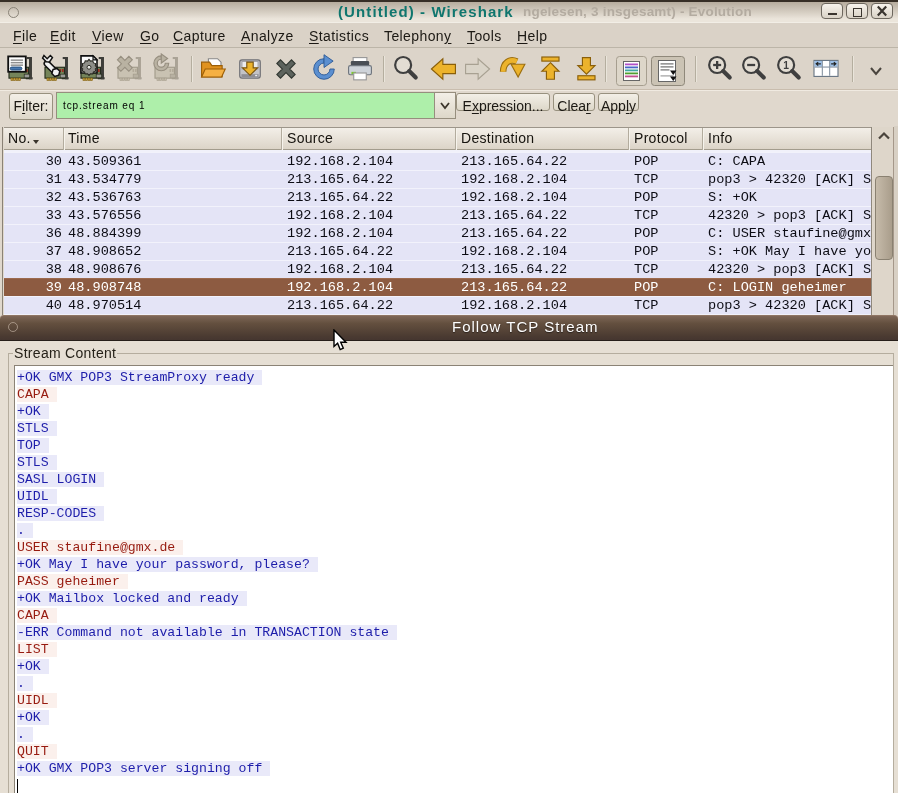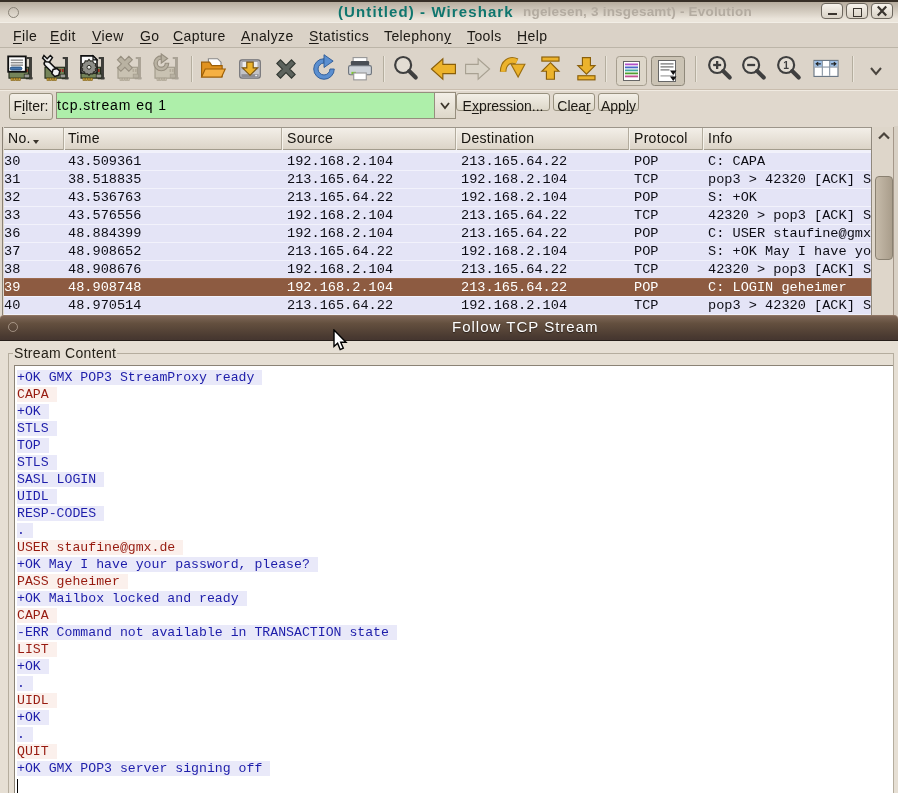--- a/index.html
+++ b/index.html
@@ -14,31 +14,31 @@
 
 #mb{left:0;top:22px;width:898px;height:26px;background:#dad2c7;border-top:1px solid #f2eee6;box-sizing:border-box}
 .mi{position:absolute;top:28px;font-size:14px;letter-spacing:0.4px;color:#1c1914;white-space:nowrap}
 #mbline{left:0;top:47px;width:898px;height:1px;background:#bcb5a8}
 
 #tlb{left:0;top:48px;width:898px;height:41px;background:#dcd4c9;border-bottom:1px solid #c9bdae;box-shadow:0 1px 0 #f0eae1}
 .ti{position:absolute;top:53px}
 .tsep{position:absolute;top:56px;width:1px;height:26px;background:#b5ae9f;border-right:1px solid #eae5db}
 
 #fbtn{left:9px;top:93px;width:44px;height:27px;border:1px solid #98917f;border-radius:3px;background:linear-gradient(#f3efe7,#ddd7c9);box-sizing:border-box;font-size:14px;color:#1c1914;text-align:center;line-height:25px}
-#fentry{left:56px;top:92px;width:378px;height:27px;background:#aeefaa;border:1px solid #968e7e;border-right:none;box-sizing:border-box;font-size:14px;letter-spacing:0.9px;color:#000;line-height:25px;}
+#fentry{left:56px;top:92px;width:378px;height:27px;background:#aeefaa;border:1px solid #968e7e;border-right:none;box-sizing:border-box;font-size:10px;letter-spacing:0.9px;color:#000;line-height:25px;padding-left:6px}
 #fdrop{left:434px;top:92px;width:22px;height:27px;border:1px solid #968e7e;background:linear-gradient(#f3efe7,#ddd7c9);box-sizing:border-box}
 .fb{position:absolute;top:93px;height:18px;border:1px solid #98917f;border-radius:3px;background:linear-gradient(#f3efe7,#ddd7c9);box-sizing:border-box;font-size:14px;color:#1c1914;text-align:center;line-height:25px}
 
 #thdr{left:4px;top:127px;width:867px;height:23px;background:linear-gradient(#f3efe8,#dcd4c8);border-top:1px solid #9c958a;border-bottom:1px solid #a39c8d;box-sizing:border-box}
 .hc{position:absolute;top:130px;font-size:14px;letter-spacing:0.3px;color:#16130e;white-space:nowrap}
 .hsep{position:absolute;top:128px;height:22px;width:1px;background:#b3ac9e;border-right:1px solid #f6f3ec}
 #rows{left:4px;top:150px;width:867px;height:165px;background:#f1f1fa;overflow:hidden}
 .row{position:absolute;left:0;width:867px;height:18px;background:#e4e4f6;border-top:1px solid #f2f2fb;box-sizing:border-box;font-family:"Liberation Mono",monospace;font-size:13.6px;color:#0c0c14;white-space:nowrap;overflow:hidden}
 .row.sel{background:#8d5b41;color:#fff;border-top:1px solid #9c6a4e}
-.rno{position:absolute;left:0;width:58px;text-align:left;top:1px}
+.rno{position:absolute;left:0;width:58px;text-align:right;top:1px}
 .rt{position:absolute;left:64px;top:1px}
 .rs{position:absolute;left:283px;top:1px}
 .rd{position:absolute;left:457px;top:1px}
 .rp{position:absolute;left:630px;top:1px}
 .ri{position:absolute;left:704px;top:1px}
 
 #sbline{left:871px;top:127px;width:1px;height:188px;background:#8f887c}
 #sbtrough{left:873px;top:127px;width:21px;height:188px;background:#ded6ca;border-right:1px solid #a5988a;box-sizing:border-box}
 #sbup{left:876px;top:129px;width:16px;height:14px}
 #sbthumb{left:875px;top:176px;width:18px;height:84px;border:1px solid #8a8171;border-radius:4px;background:linear-gradient(90deg,#c6bbaa,#a99d8b);box-sizing:border-box}
@@ -294,21 +294,21 @@
       <div class="row" style="top:2px">
         <span class="rno">30</span>
         <span class="rt">43.509361</span>
         <span class="rs">192.168.2.104</span>
         <span class="rd">213.165.64.22</span>
         <span class="rp">POP</span>
         <span class="ri">C: CAPA</span>
       </div>
 <div class="row" style="top:20px">
         <span class="rno">31</span>
-        <span class="rt">38.518835</span>
+        <span class="rt">43.534779</span>
         <span class="rs">213.165.64.22</span>
         <span class="rd">192.168.2.104</span>
         <span class="rp">TCP</span>
         <span class="ri">pop3 &gt; 42320 [ACK] Seq=1 Ack=1 Win=5888</span>
       </div>
 <div class="row" style="top:38px">
         <span class="rno">32</span>
         <span class="rt">43.536763</span>
         <span class="rs">213.165.64.22</span>
         <span class="rd">192.168.2.104</span>

